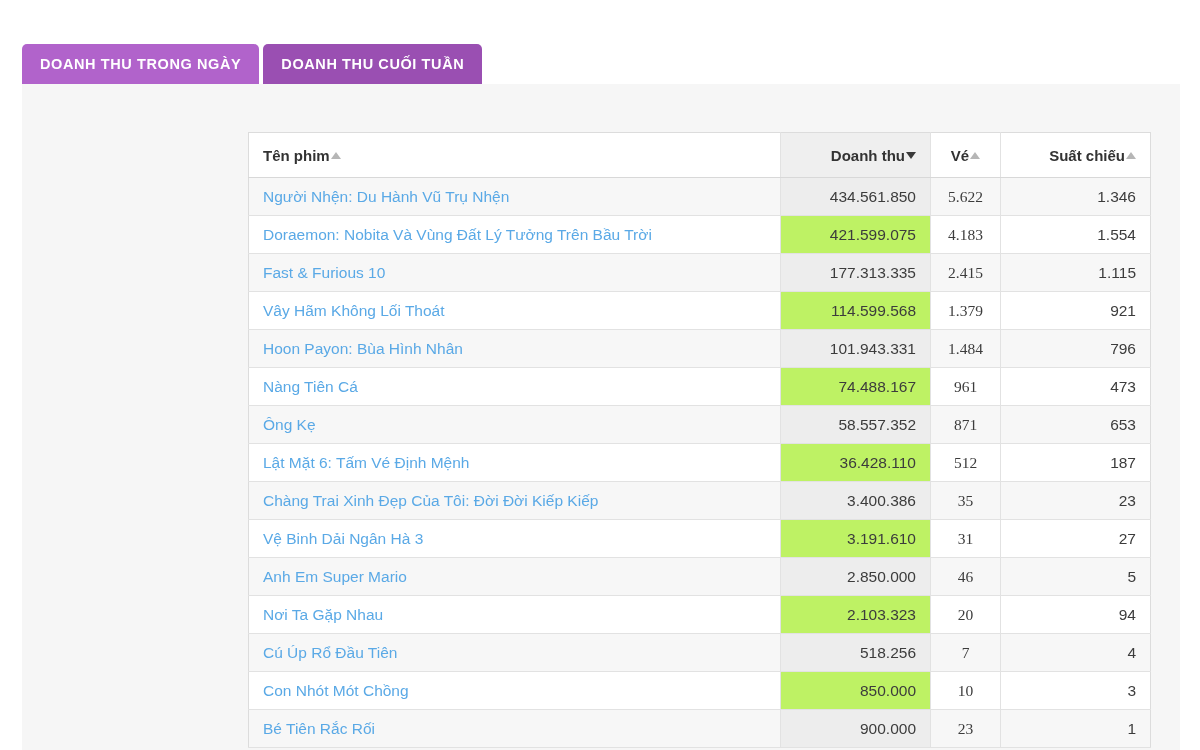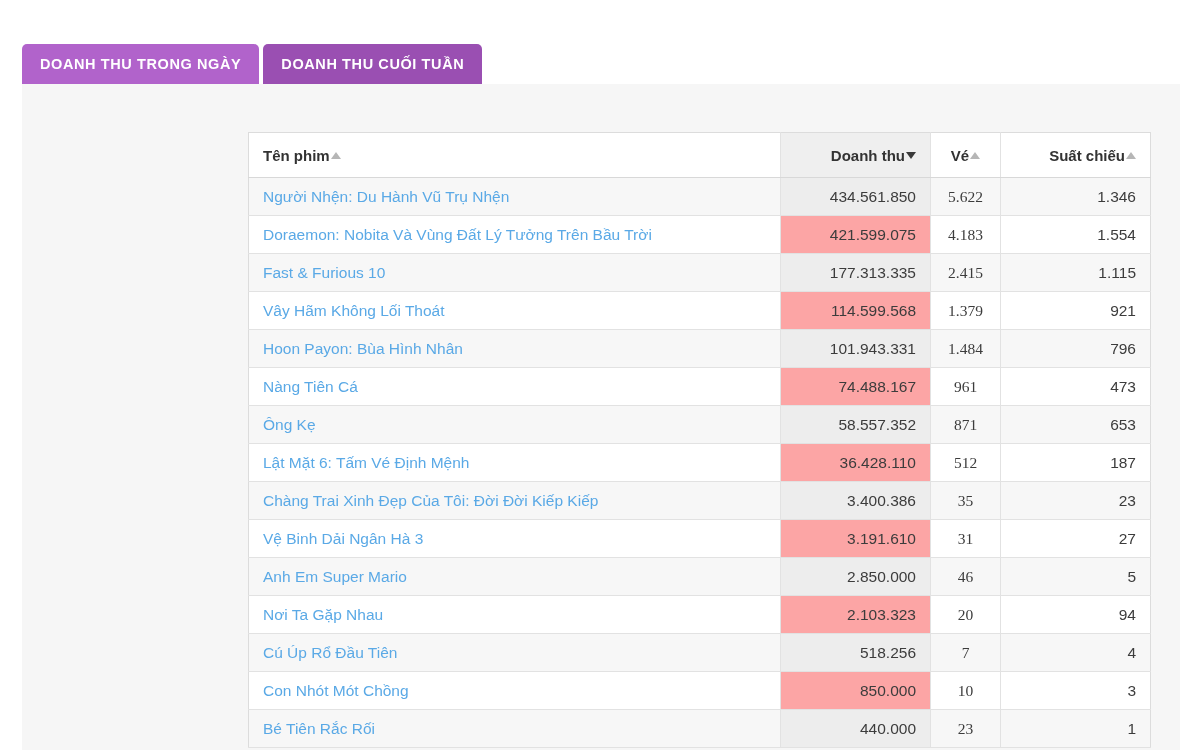--- a/index.html
+++ b/index.html
@@ -108,21 +108,21 @@
   .sort-arrow.down {
     border-left: 5.5px solid transparent;
     border-right: 5.5px solid transparent;
     border-top: 7px solid #3a3a3a;
   }
 
   table.rev tbody td { height: 38px; vertical-align: middle; }
   table.rev tbody tr.odd td  { background: #f7f7f7; }
   table.rev tbody tr.even td { background: #ffffff; }
   table.rev tbody tr.odd  td.col-money { background: #ededed; }
-  table.rev tbody tr.even td.col-money { background: #fca5a5; }
+  table.rev tbody tr.even td.col-money { background: #bef264; }
 
   .film-link {
     color: #5aa9e6;
     font-size: 15.5px;
     text-decoration: none;
     cursor: pointer;
   }
   .col-money  { text-align: right; }
   .col-ticket { text-align: center; font-family: Liberation Serif, serif; }
   .col-shows  { text-align: right; }
@@ -264,21 +264,21 @@
             <td class="col-shows">4</td>
           </tr>
           <tr class="even">
             <td><span class="film-link">Con Nhót Mót Chồng</span></td>
             <td class="col-money">850.000</td>
             <td class="col-ticket">10</td>
             <td class="col-shows">3</td>
           </tr>
           <tr class="odd">
             <td><span class="film-link">Bé Tiên Rắc Rối</span></td>
-            <td class="col-money">440.000</td>
+            <td class="col-money">900.000</td>
             <td class="col-ticket">23</td>
             <td class="col-shows">1</td>
           </tr>
         </tbody>
     </table>
   </div>
 
 </div>
 
 </body></html>

